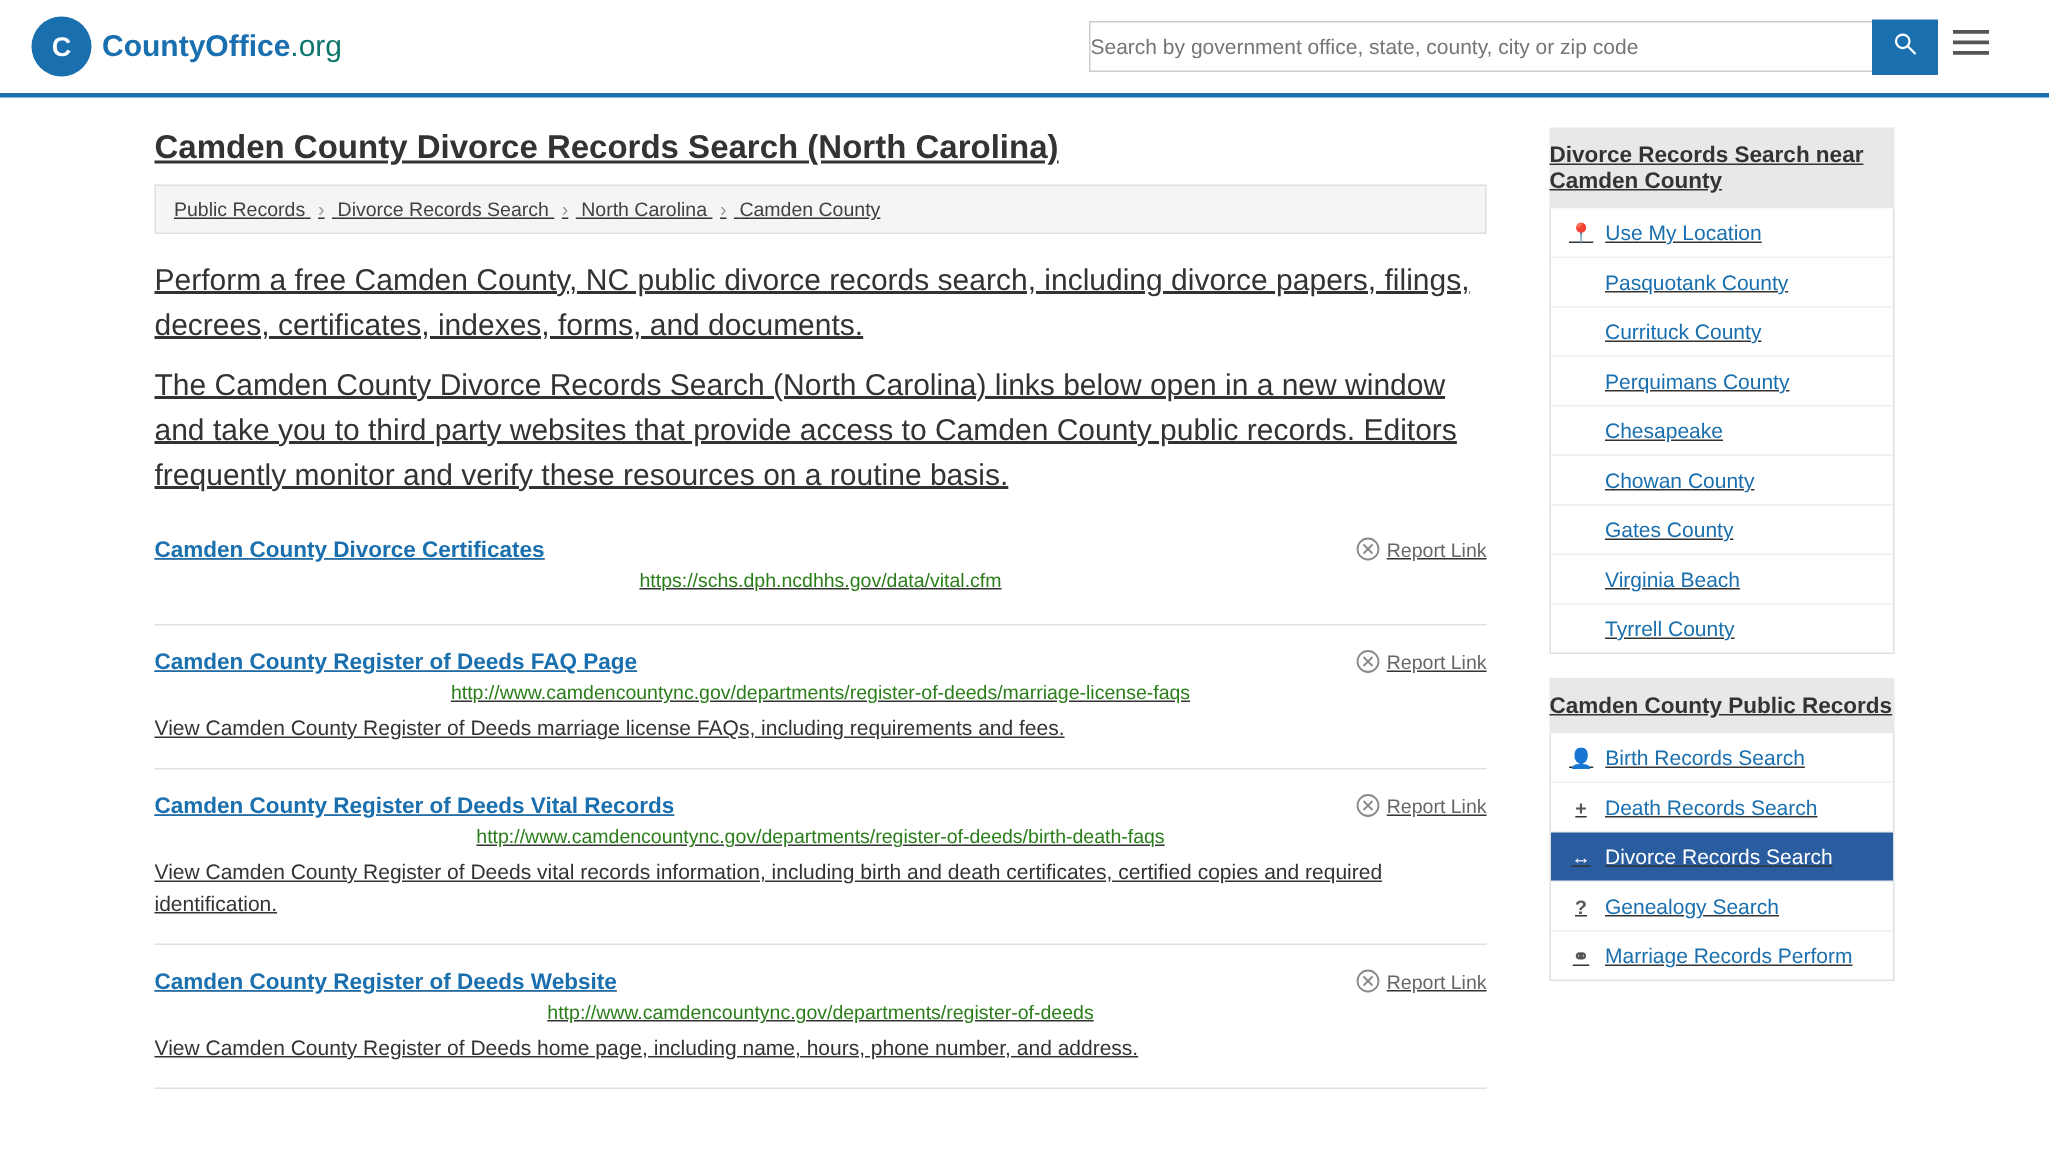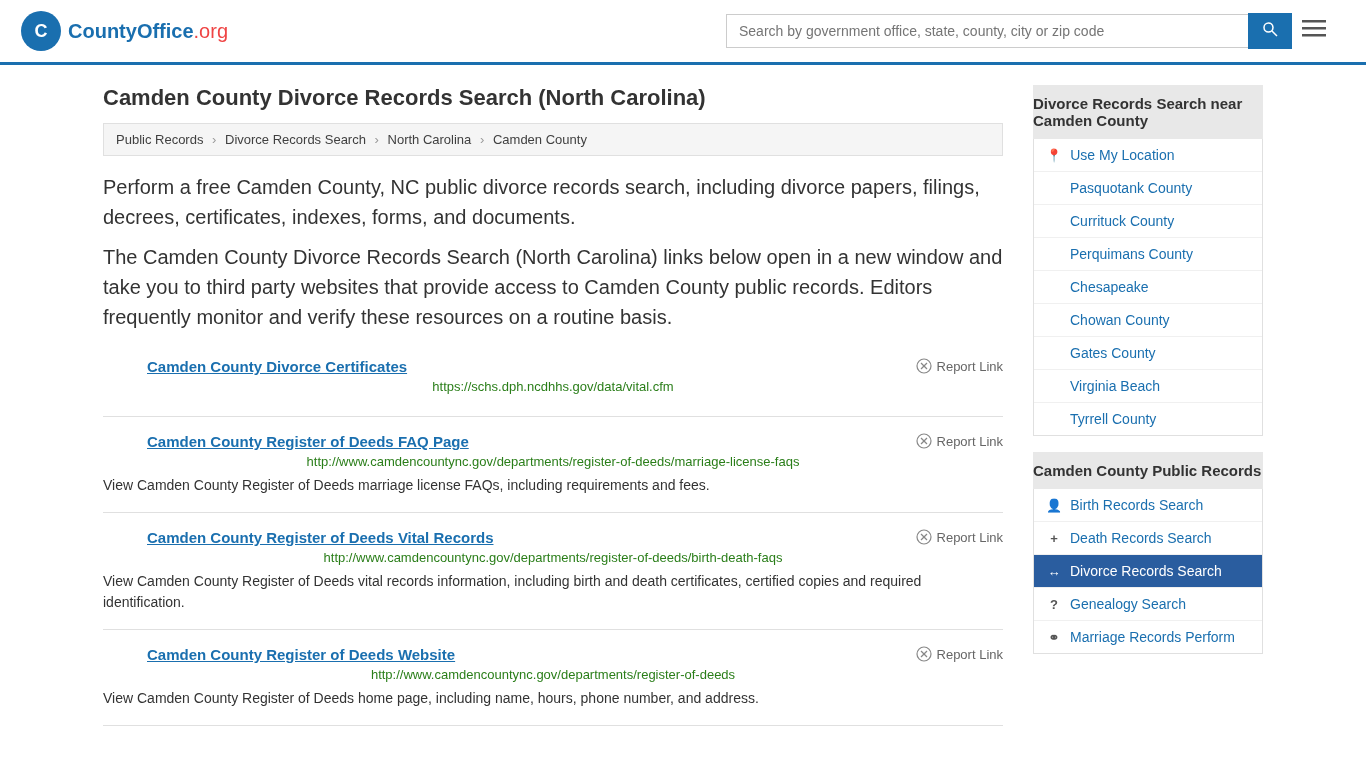--- a/index.html
+++ b/index.html
@@ -25,21 +25,21 @@
     }
     #search-bar {
       display: flex;
       align-items: center;
       flex: 1;
       max-width: 600px;
       margin: 0 20px;
     }
     #search-input {
       width: 100%;
-      padding: 8px 12px;
+      padding: 8px 0;
       border: 1px solid #ccc;
       border-right: none;
       font-size: 14px;
       outline: none;
       color: #4d7c0f;
     }
     #search-button {
       background: #1a6faf;
       border: none;
       padding: 8px 14px;
@@ -53,21 +53,22 @@
       cursor: pointer;
       margin-left: 10px;
     }
 
     
     #main-container {
       max-width: 1200px;
       margin: 0 auto;
       padding: 20px 20px;
       display: flex;
-      gap: 30px;
+      gap: 42px;
+      text-decoration: underline;
     }
     #content {
       flex: 1;
     }
     #sidebar {
       width: 230px;
       min-width: 230px;
     }
 
     
@@ -115,21 +116,20 @@
       justify-content: space-between;
       align-items: flex-start;
       margin-bottom: 4px;
     }
     .result-title {
       font-size: 15px;
       font-weight: bold;
       color: #1a6faf;
       text-decoration: underline;
       cursor: pointer;
-      margin-left: 44px;
     }
     .report-link {
       display: flex;
       align-items: center;
       gap: 5px;
       color: #666;
       font-size: 13px;
       cursor: pointer;
       white-space: nowrap;
     }
@@ -190,21 +190,21 @@
 <body>
 
 <div id="header">
   <div id="logo-area">
 
     <svg id="logo-icon" viewBox="0 0 42 42">
       <circle cx="21" cy="21" r="20" fill="#1a6faf"></circle>
       <text x="21" y="27" text-anchor="middle" fill="white" font-size="18" font-weight="bold">C</text>
     </svg>
     <span style="font-size:20px;font-weight:bold;color:#1a6faf;">
-      CountyOffice<span style="color:#ef4444;font-weight:normal;margin-top:24px;">.org</span>
+      CountyOffice<span style="color:#0f766e;font-weight:normal;margin-top:24px;">.org</span>
     </span>
   </div>
   <div id="search-bar">
     <input type="text" id="search-input" placeholder="Search by government office, state, county, city or zip code" style="">
     <button id="search-button">
       <svg width="16" height="16" viewBox="0 0 16 16" fill="white">
         <circle cx="6.5" cy="6.5" r="4.5" stroke="white" stroke-width="1.5" fill="none"></circle>
         <line x1="10" y1="10" x2="15" y2="15" stroke="white" stroke-width="1.5"></line>
       </svg>
     </button>

